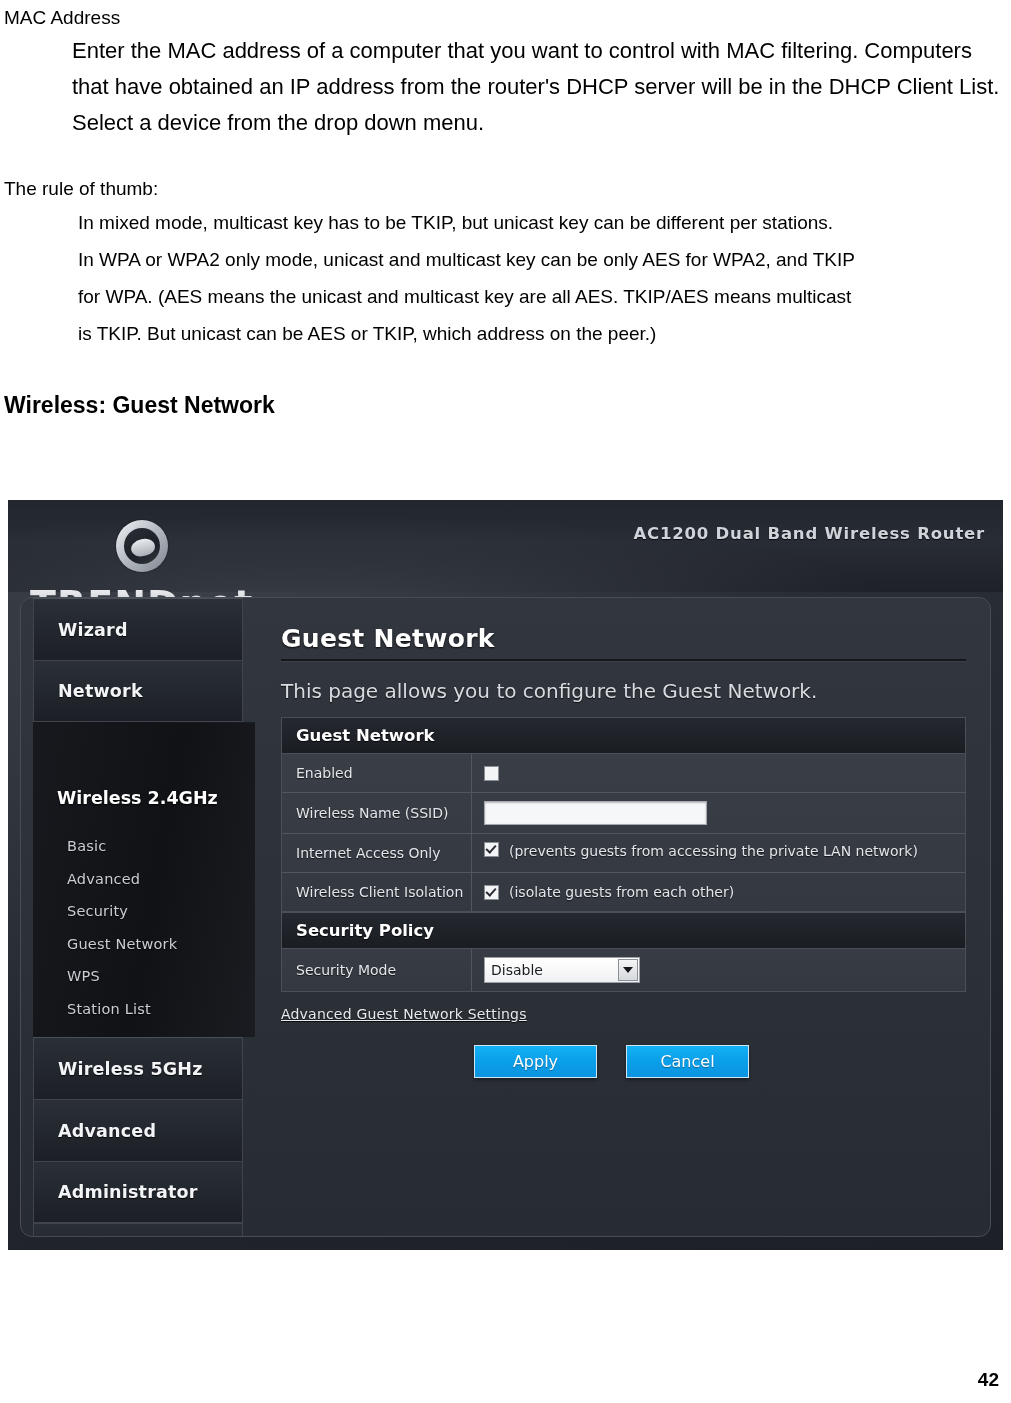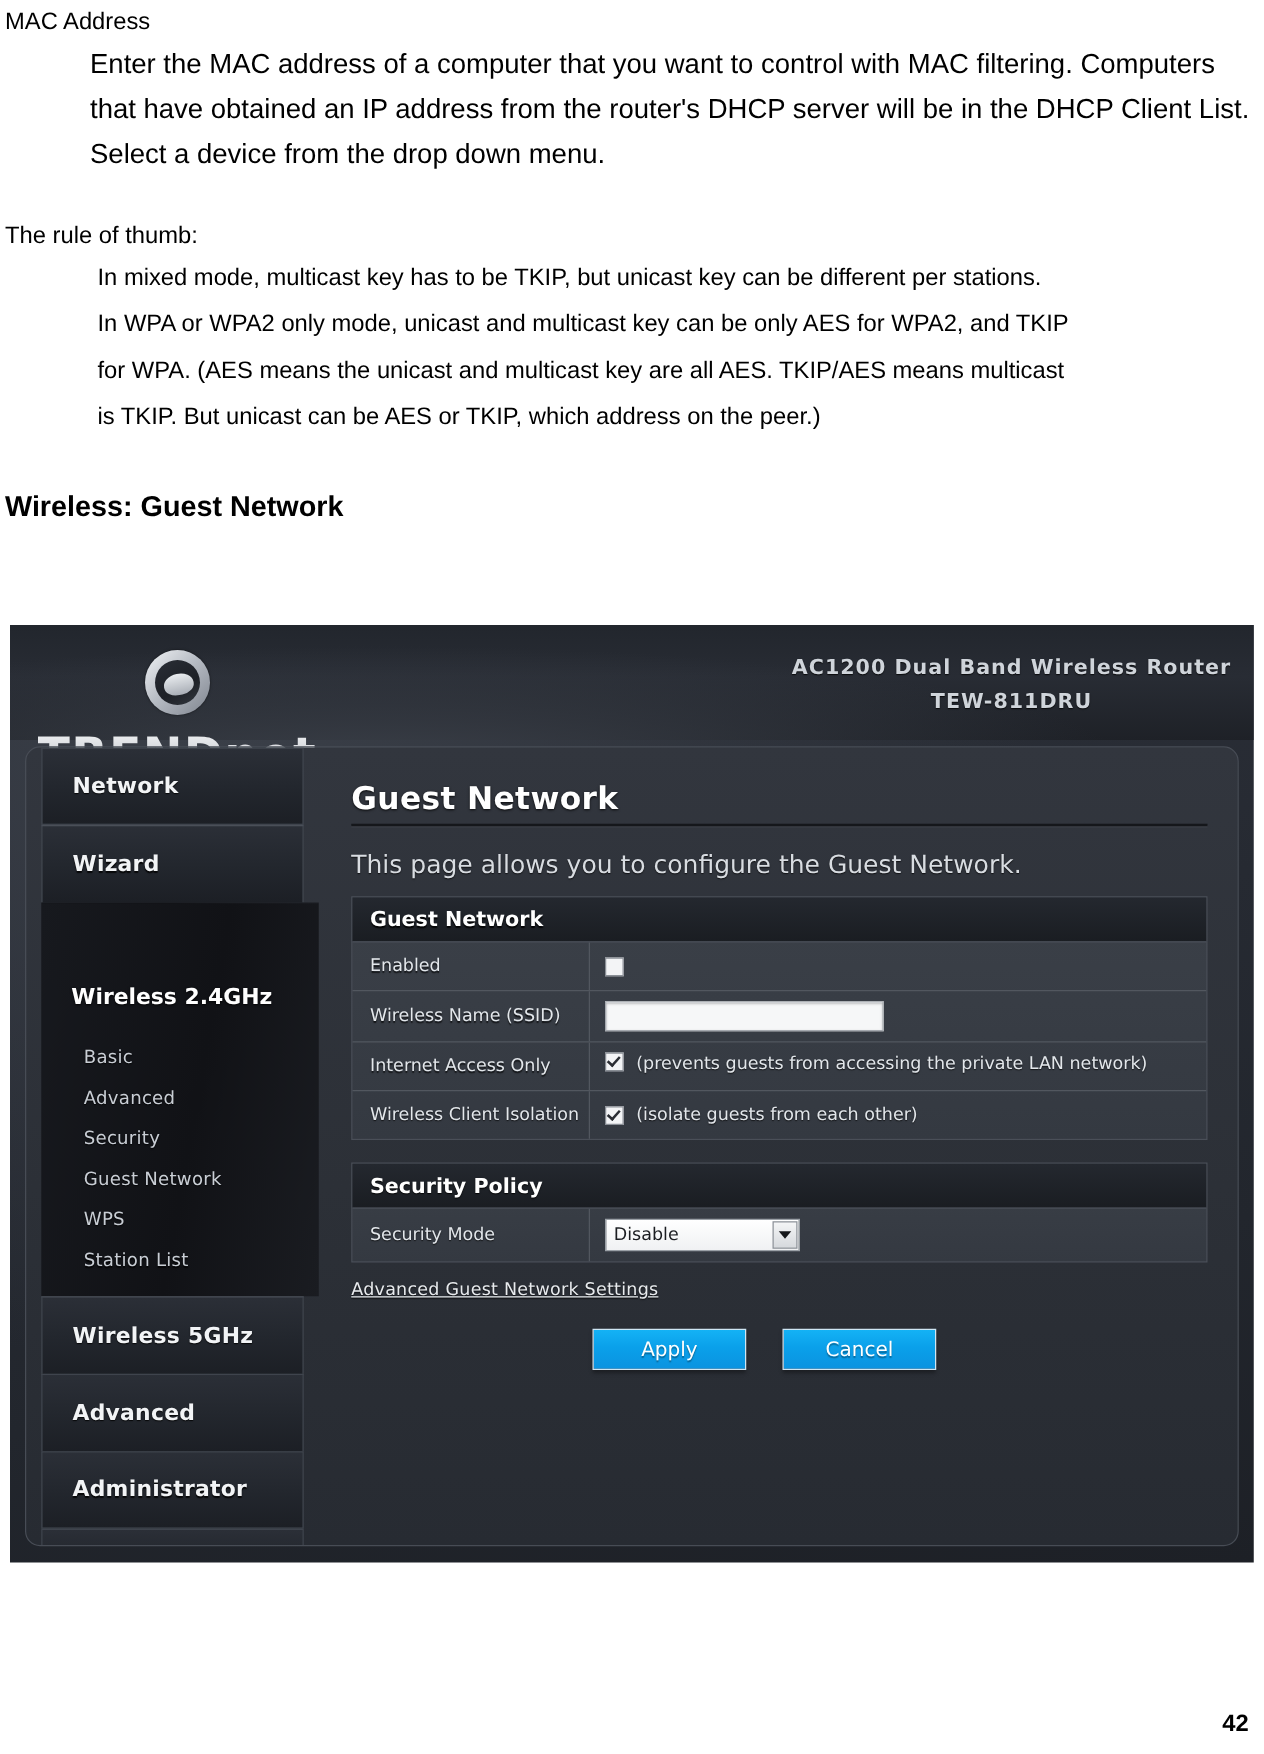--- a/index.html
+++ b/index.html
@@ -429,32 +429,31 @@
 
 <div class="router-shot">
 
   <div class="ui-header">
     <div class="logo-wrap">
       <span class="logo-mark"></span>
       <span class="logo-text">TRENDnet</span>
     </div>
     <div class="model-block">
       <div>AC1200 Dual Band Wireless Router</div>
-      <div>TEW-811DRU</div>
     </div>
   </div>
 
   <div class="ui-console">
 
     <nav class="sidebar">
+      <div class="nav-item first">
+        <span>Wizard</span>
+      </div>
       <div class="nav-item last-bordered">
         <span>Network</span>
-      </div>
-      <div class="nav-item first">
-        <span>Wizard</span>
       </div>
 
       <div class="nav-group">
         <div class="nav-group-title">
           <span>Wireless 2.4GHz</span>
         </div>
         <ul class="nav-sub">
           <li><span>Basic</span></li>
           <li><span>Advanced</span></li>
           <li><span>Security</span></li>
@@ -510,21 +509,21 @@
         <div class="row">
           <div class="row-label">Wireless Client Isolation</div>
           <div class="row-field">
             <span class="cbx checked"></span>
             <span class="hint">(isolate guests from each other)</span>
           </div>
         </div>
       </div>
 
       
-      <div class="panel" style="margin-top:18px">
+      <div class="panel" style="margin-top:0">
         <div class="panel-head">Security Policy</div>
         <div class="row">
           <div class="row-label">Security Mode</div>
           <div class="row-field">
             <div class="select-box">
               <span>Disable</span>
               <span class="select-arrow">
                   <i></i>
                 </span>
             </div>

